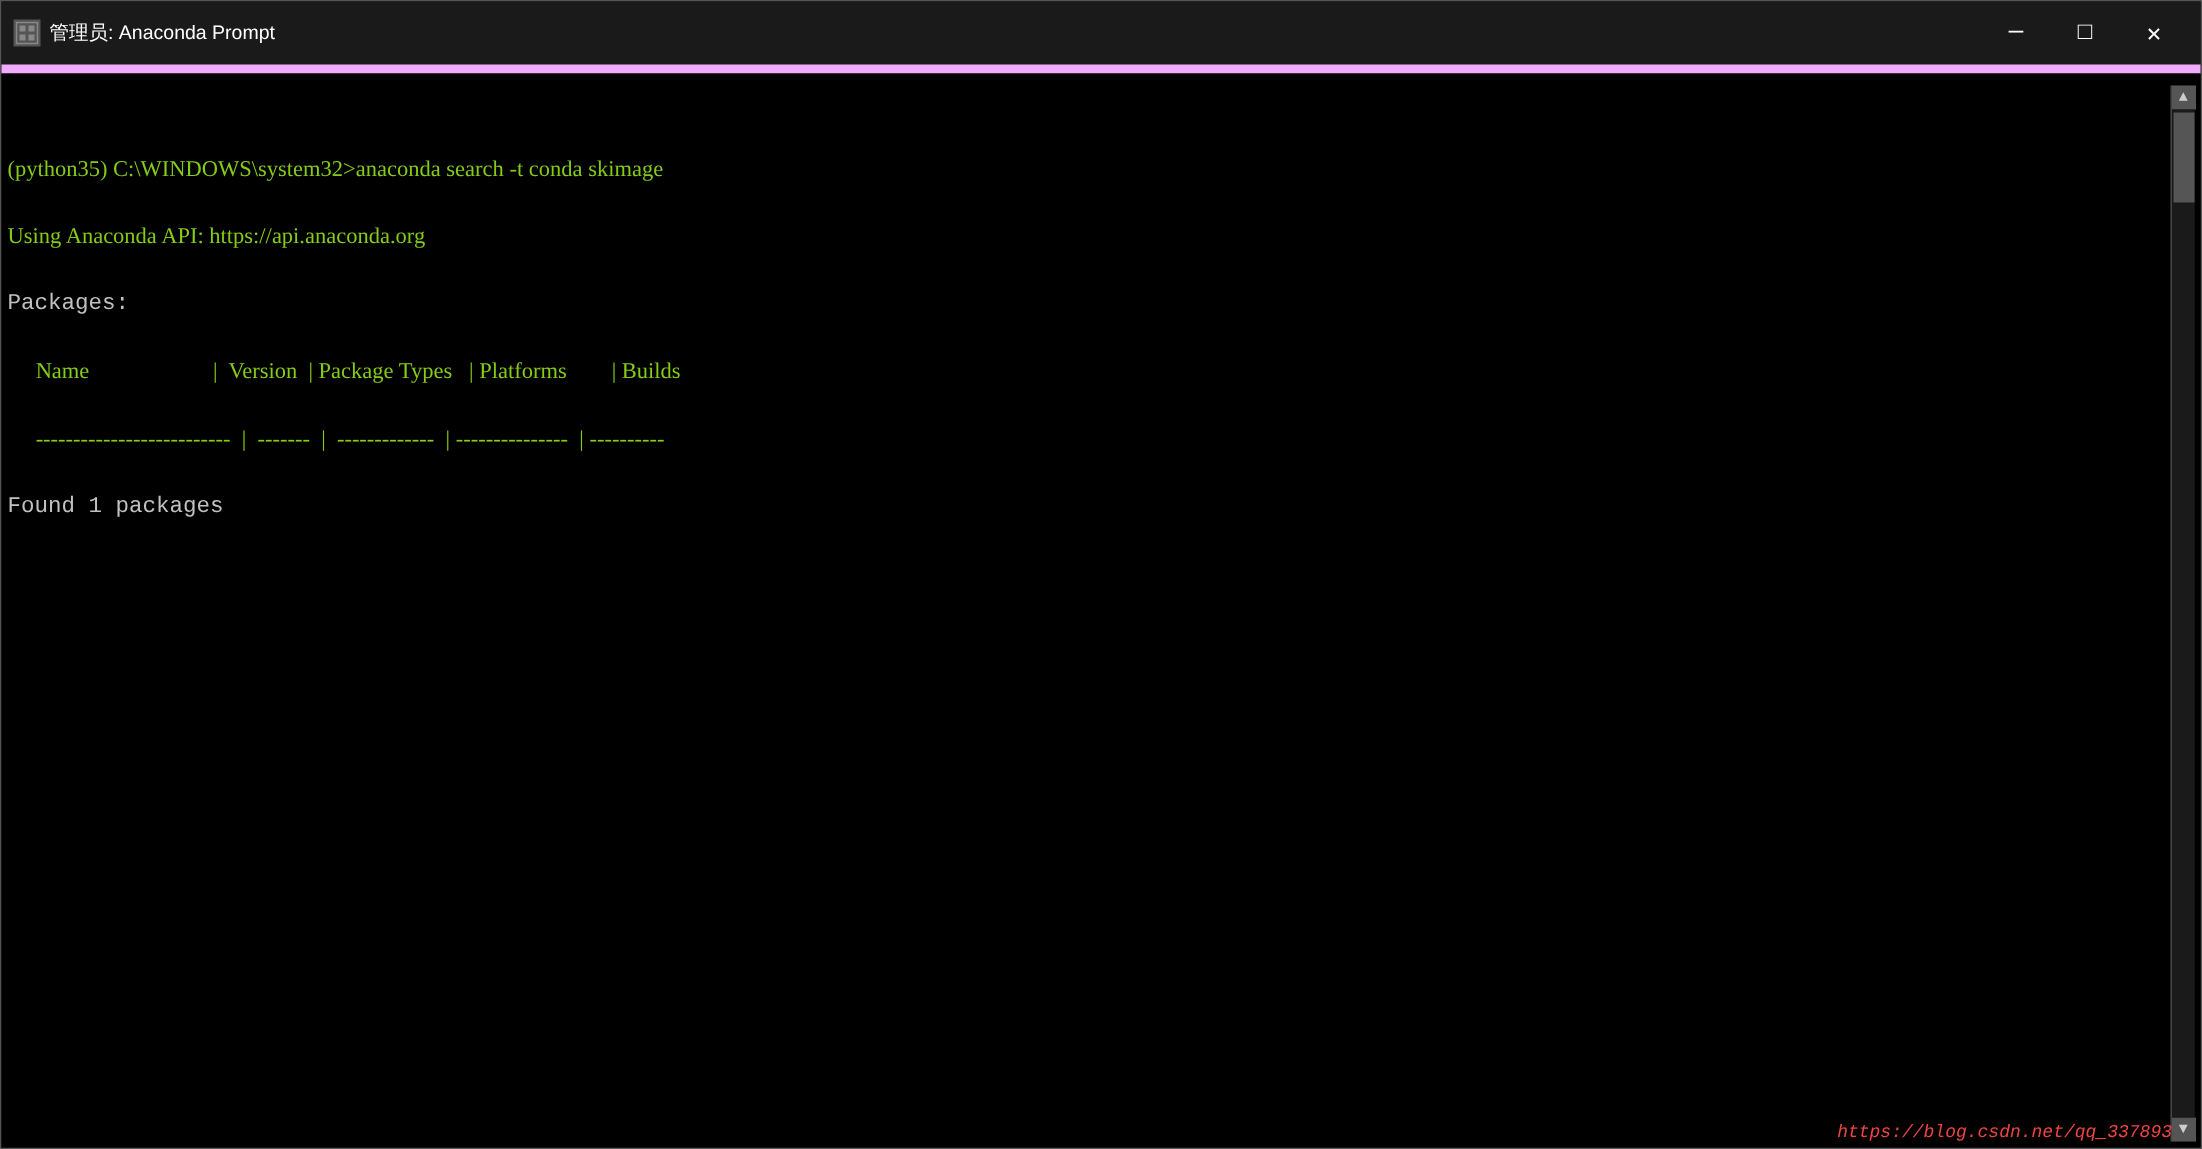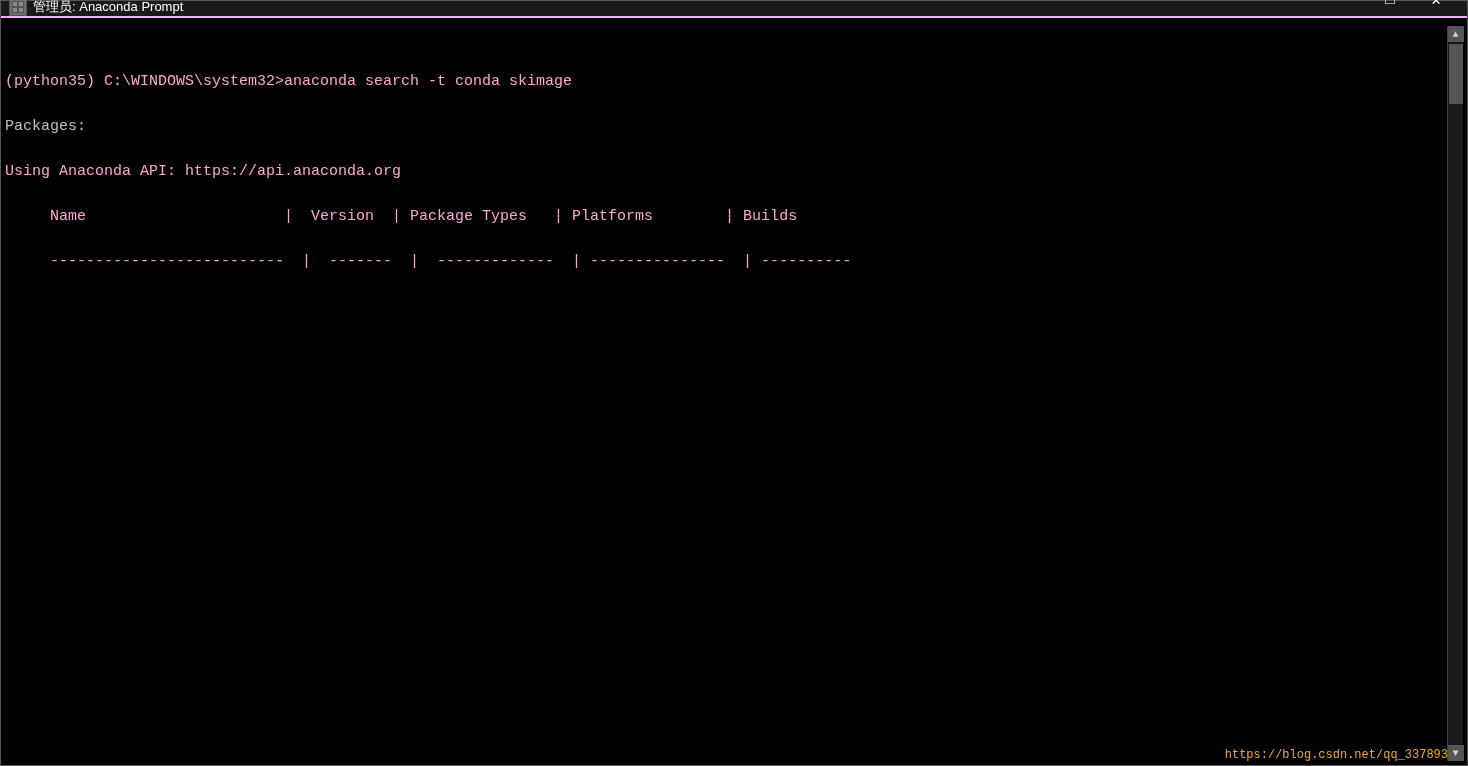--- a/index.html
+++ b/index.html
@@ -19,26 +19,26 @@
     .window {
       width: 1468px;
       height: 766px;
       display: flex;
       flex-direction: column;
       border: 1px solid #555;
     }
 
     .titlebar {
       background: #1a1a1a;
-      height: 17px;
-      display: flex;
-      align-items: flex-end;
+      height: 48px;
+      display: flex;
+      align-items: center;
       padding: 0 8px;
       flex-shrink: 0;
-      border-bottom: 2px solid #f0abfc;
+      border-bottom: 6px solid #f0abfc;
     }
 
     .titlebar-icon {
       width: 18px;
       height: 18px;
       margin-right: 6px;
       background: #555;
       display: flex;
       align-items: center;
       justify-content: center;
@@ -130,29 +130,30 @@
       height: 16px;
       background: #555;
       display: flex;
       align-items: center;
       justify-content: center;
       color: #ccc;
       font-size: 10px;
       cursor: pointer;
     }
 
-    .cyan { color: #f9a8d4; }
+    .cyan { color: #84cc16; font-family: Liberation Serif, serif; }
     .white { color: #c0c0c0; }
 
     .footer-url {
       position: absolute;
       bottom: 4px;
       right: 20px;
-      color: #eab308;
+      color: #ef4444;
       font-size: 12px;
+      font-style: italic;
     }
 
     .line {
       display: block;
     }
   </style>
 </head>
 <body>
 
 <div class="window">
@@ -171,24 +172,25 @@
     <div class="titlebar-controls">
       <div class="titlebar-btn">─</div>
       <div class="titlebar-btn">□</div>
       <div class="titlebar-btn close">✕</div>
     </div>
   </div>
 
   <div class="console-body">
     <div class="console-content">
       <span class="line cyan">(python35) C:\WINDOWS\system32&gt;anaconda search -t conda skimage</span>
+<span class="line cyan">Using Anaconda API: https://api.anaconda.org</span>
 <span class="line white">Packages:</span>
-<span class="line cyan">Using Anaconda API: https://api.anaconda.org</span>
 <span class="line cyan">     Name                      |  Version  | Package Types   | Platforms        | Builds</span>
 <span class="line cyan">     --------------------------  |  -------  |  -------------  | ---------------  | ----------</span>
+<span class="line white">Found 1 packages</span>
 <span class="line white"> </span>
 <span class="line white"> </span>
     </div>
 
     <div class="scrollbar">
       <div class="scrollbar-up">▲</div>
       <div class="scrollbar-track">
         <div class="scrollbar-thumb"></div>
       </div>
       <div class="scrollbar-down">▼</div>

